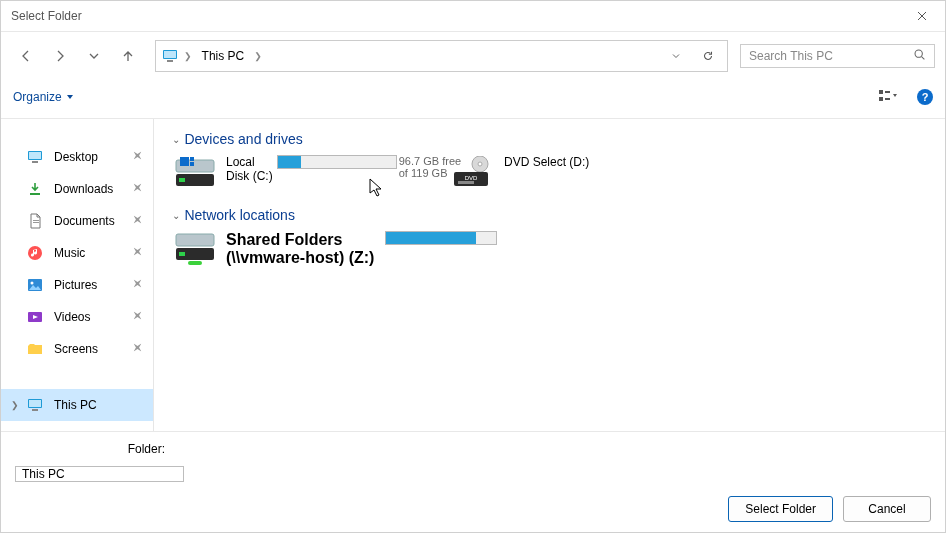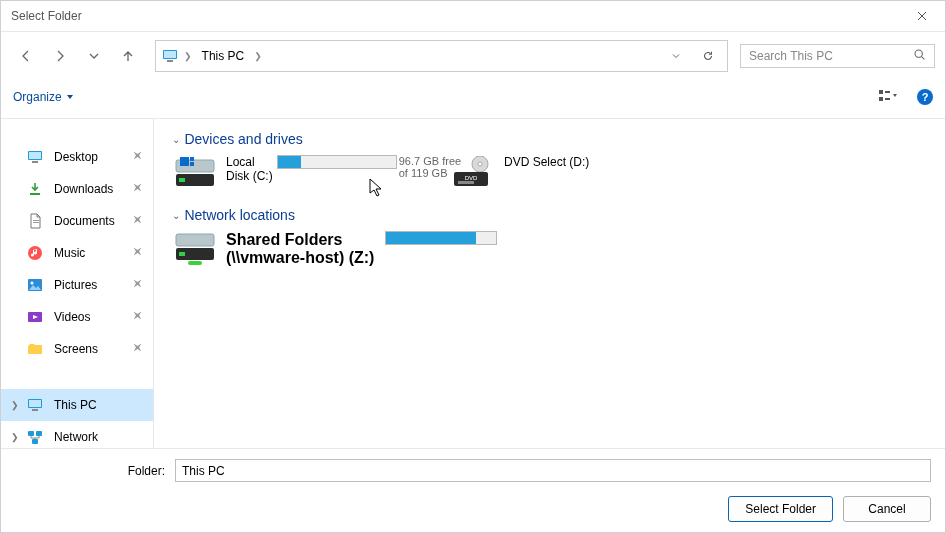--- a/index.html
+++ b/index.html
@@ -200,22 +200,23 @@
     
     .bottomrow {
       border-top: 1px solid #e8e8e8;
       padding: 10px 14px;
       display: flex;
       flex-direction: column;
       gap: 14px;
     }
     .folder-line {
       display:flex;
-      align-items:center;
+      align-items:flex-start;
       gap: 10px;
+      flex-direction: column;
     }
     .folder-line label { color:#000; width: 150px; text-align:right; }
     .folder-line input {
       flex:1;
       height: 23px;
       border: 1px solid #bdbdbd;
       padding: 0 6px;
       font-size: 12px;
     }
     .buttonrow {

